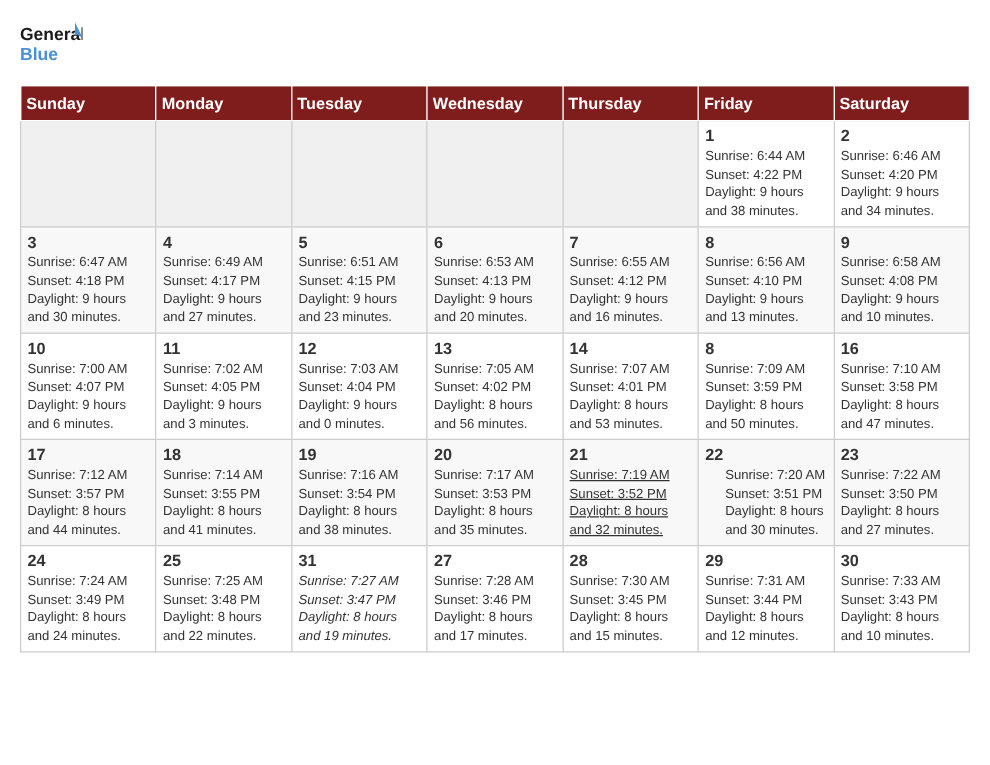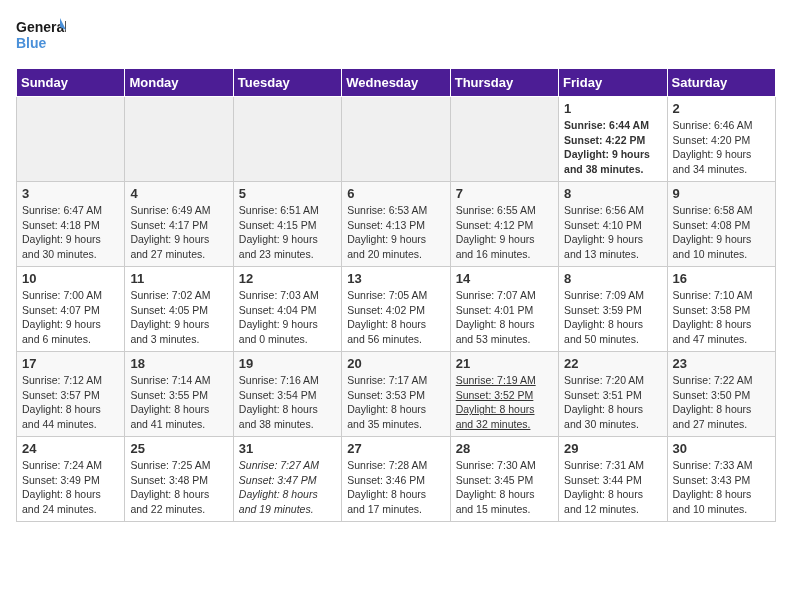--- a/index.html
+++ b/index.html
@@ -27,21 +27,21 @@
     .location-title {
       font-size: 16px;
       color: #555;
     }
     .calendar-table {
       width: 100%;
       border-collapse: collapse;
       table-layout: fixed;
     }
     .calendar-table th {
-      background: #4c1d95;
+      background: #7f1d1d;
       color: #fff;
       font-size: 13px;
       font-weight: bold;
       padding: 6px 4px;
       text-align: left;
       border: 1px solid #fff;
     }
     .calendar-table td {
       border: 1px solid #ccc;
       vertical-align: top;
@@ -106,21 +106,21 @@
   </thead>
   <tbody id="calendar-body">
   <tr>
         <td class="empty-cell"></td>
         <td class="empty-cell"></td>
         <td class="empty-cell"></td>
         <td class="empty-cell"></td>
         <td class="empty-cell"></td>
         <td>
           <span class="day-number">1</span>
-          <div class="day-info" style="white-space: pre-line; font-weight: bold;">Sunrise: 6:44 AM
+          <div class="day-info" style="white-space: pre-line;">Sunrise: 6:44 AM
 Sunset: 4:22 PM
 Daylight: 9 hours
 and 38 minutes.</div>
         </td>
         <td>
           <span class="day-number">2</span>
           <div class="day-info" style="white-space: pre-line;">Sunrise: 6:46 AM
 Sunset: 4:20 PM
 Daylight: 9 hours
 and 34 minutes.</div>
@@ -259,21 +259,21 @@
         </td>
         <td>
           <span class="day-number">21</span>
           <div class="day-info" style="white-space: pre-line; text-decoration: underline;">Sunrise: 7:19 AM
 Sunset: 3:52 PM
 Daylight: 8 hours
 and 32 minutes.</div>
         </td>
         <td>
           <span class="day-number">22</span>
-          <div class="day-info" style="white-space: pre-line;">Sunrise: 7:20 AM
+          <div class="day-info" style="white-space: pre-line; margin-left: 16px;">Sunrise: 7:20 AM
 Sunset: 3:51 PM
 Daylight: 8 hours
 and 30 minutes.</div>
         </td>
         <td>
           <span class="day-number">23</span>
           <div class="day-info" style="white-space: pre-line;">Sunrise: 7:22 AM
 Sunset: 3:50 PM
 Daylight: 8 hours
 and 27 minutes.</div>

